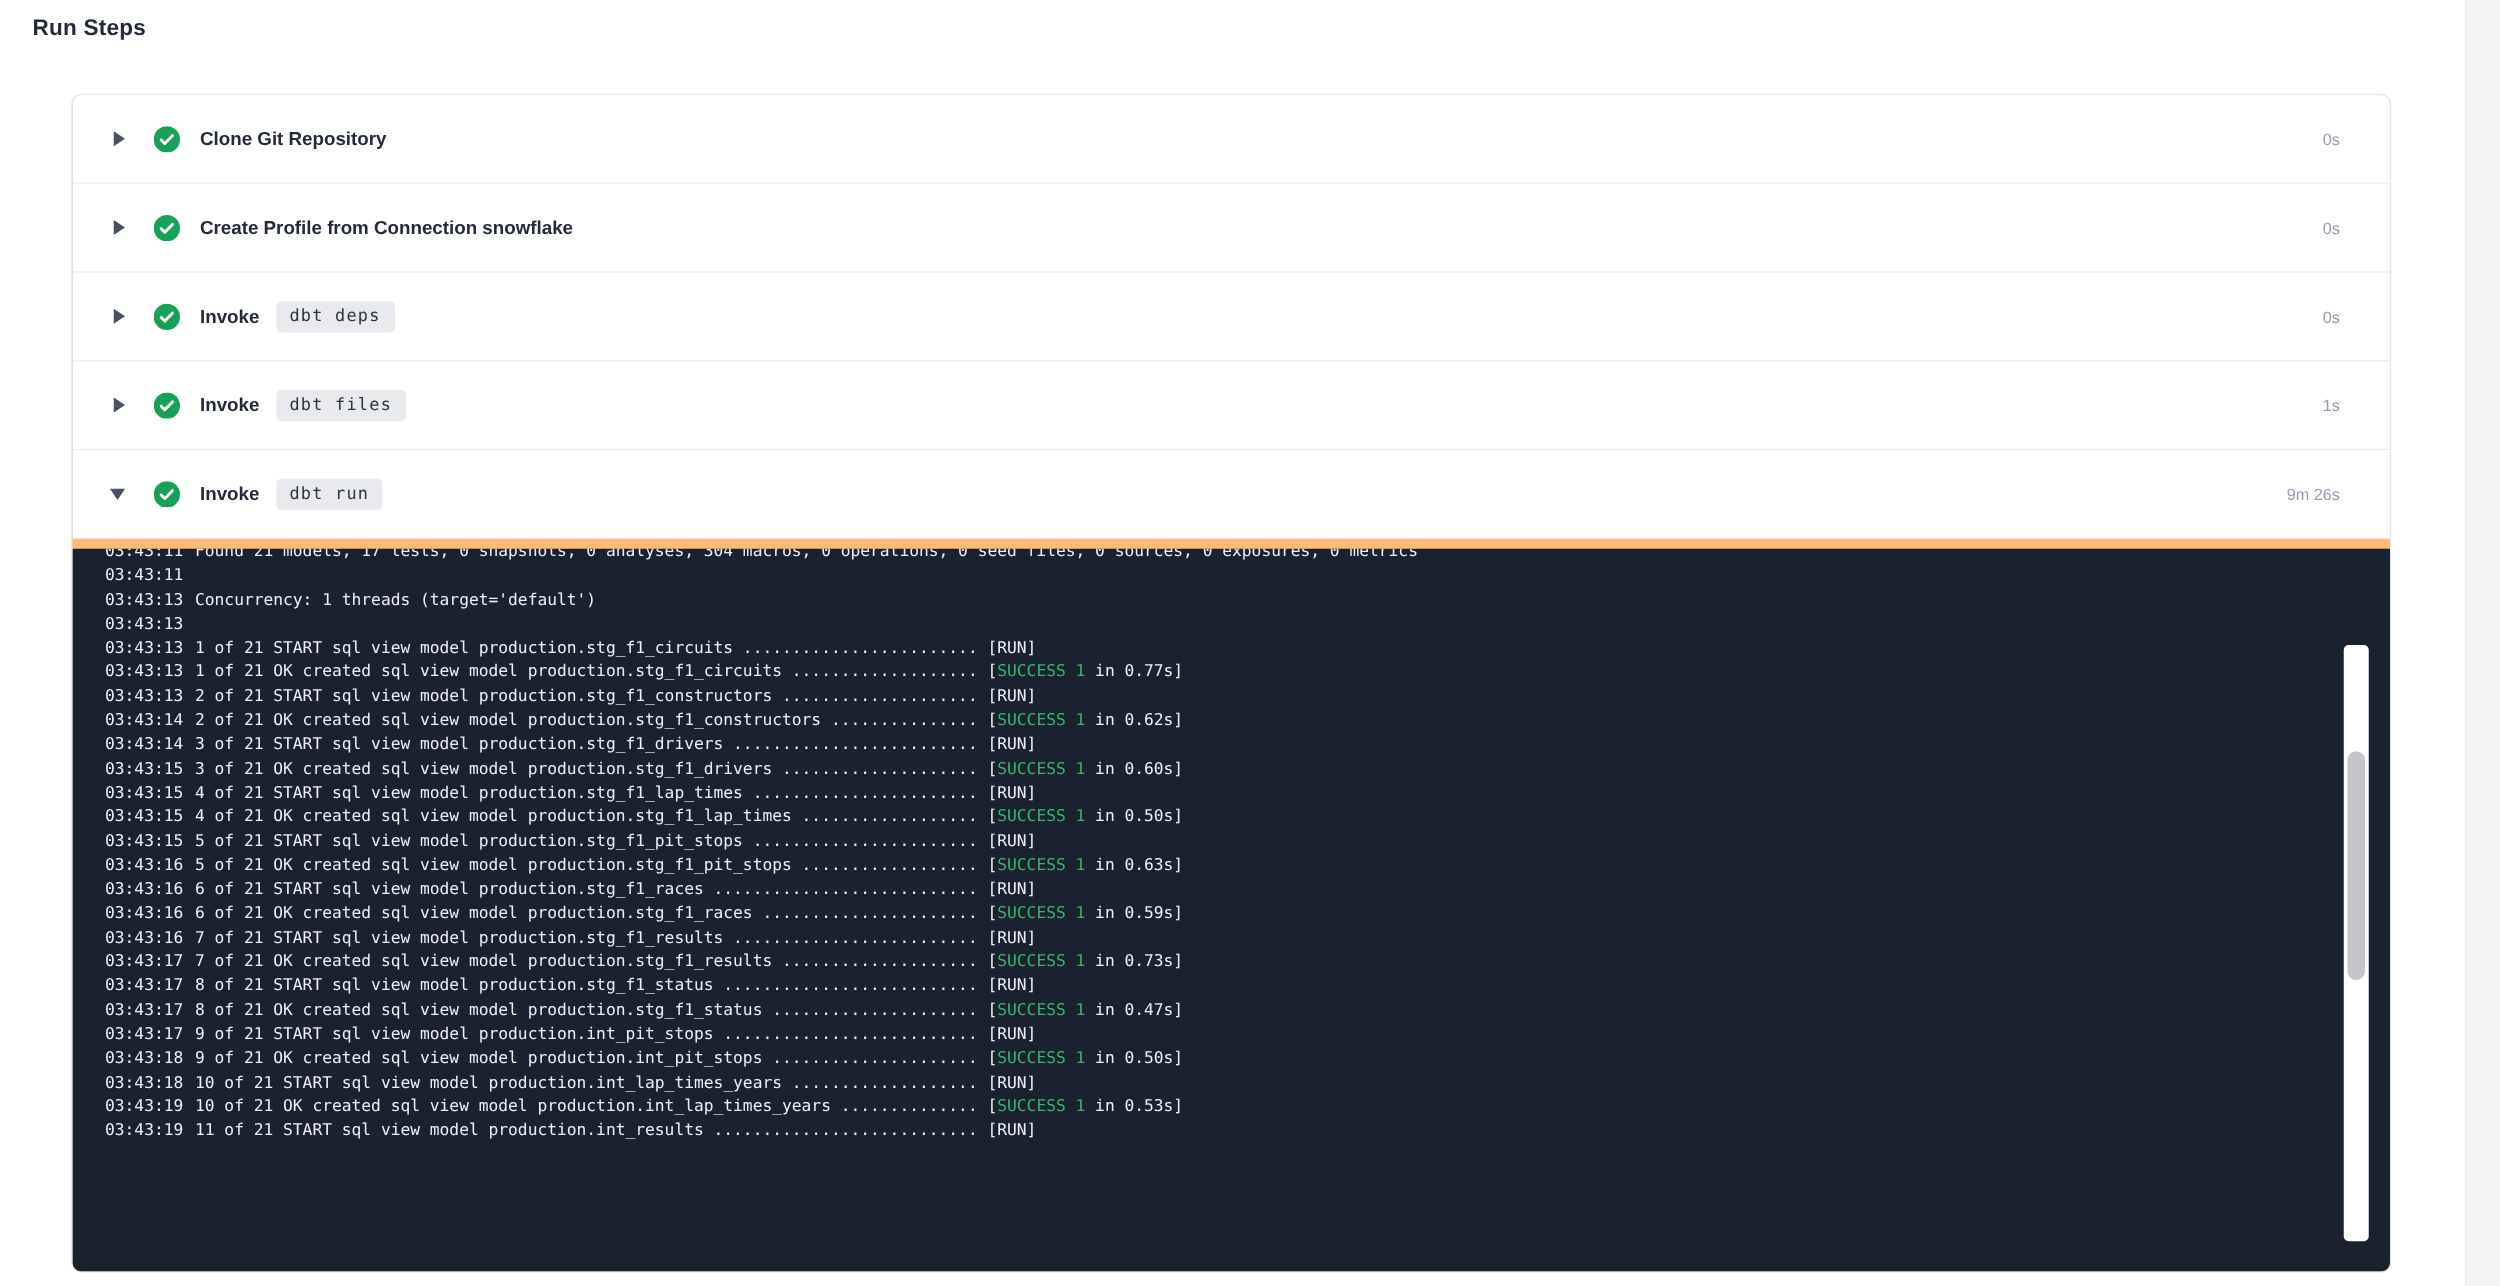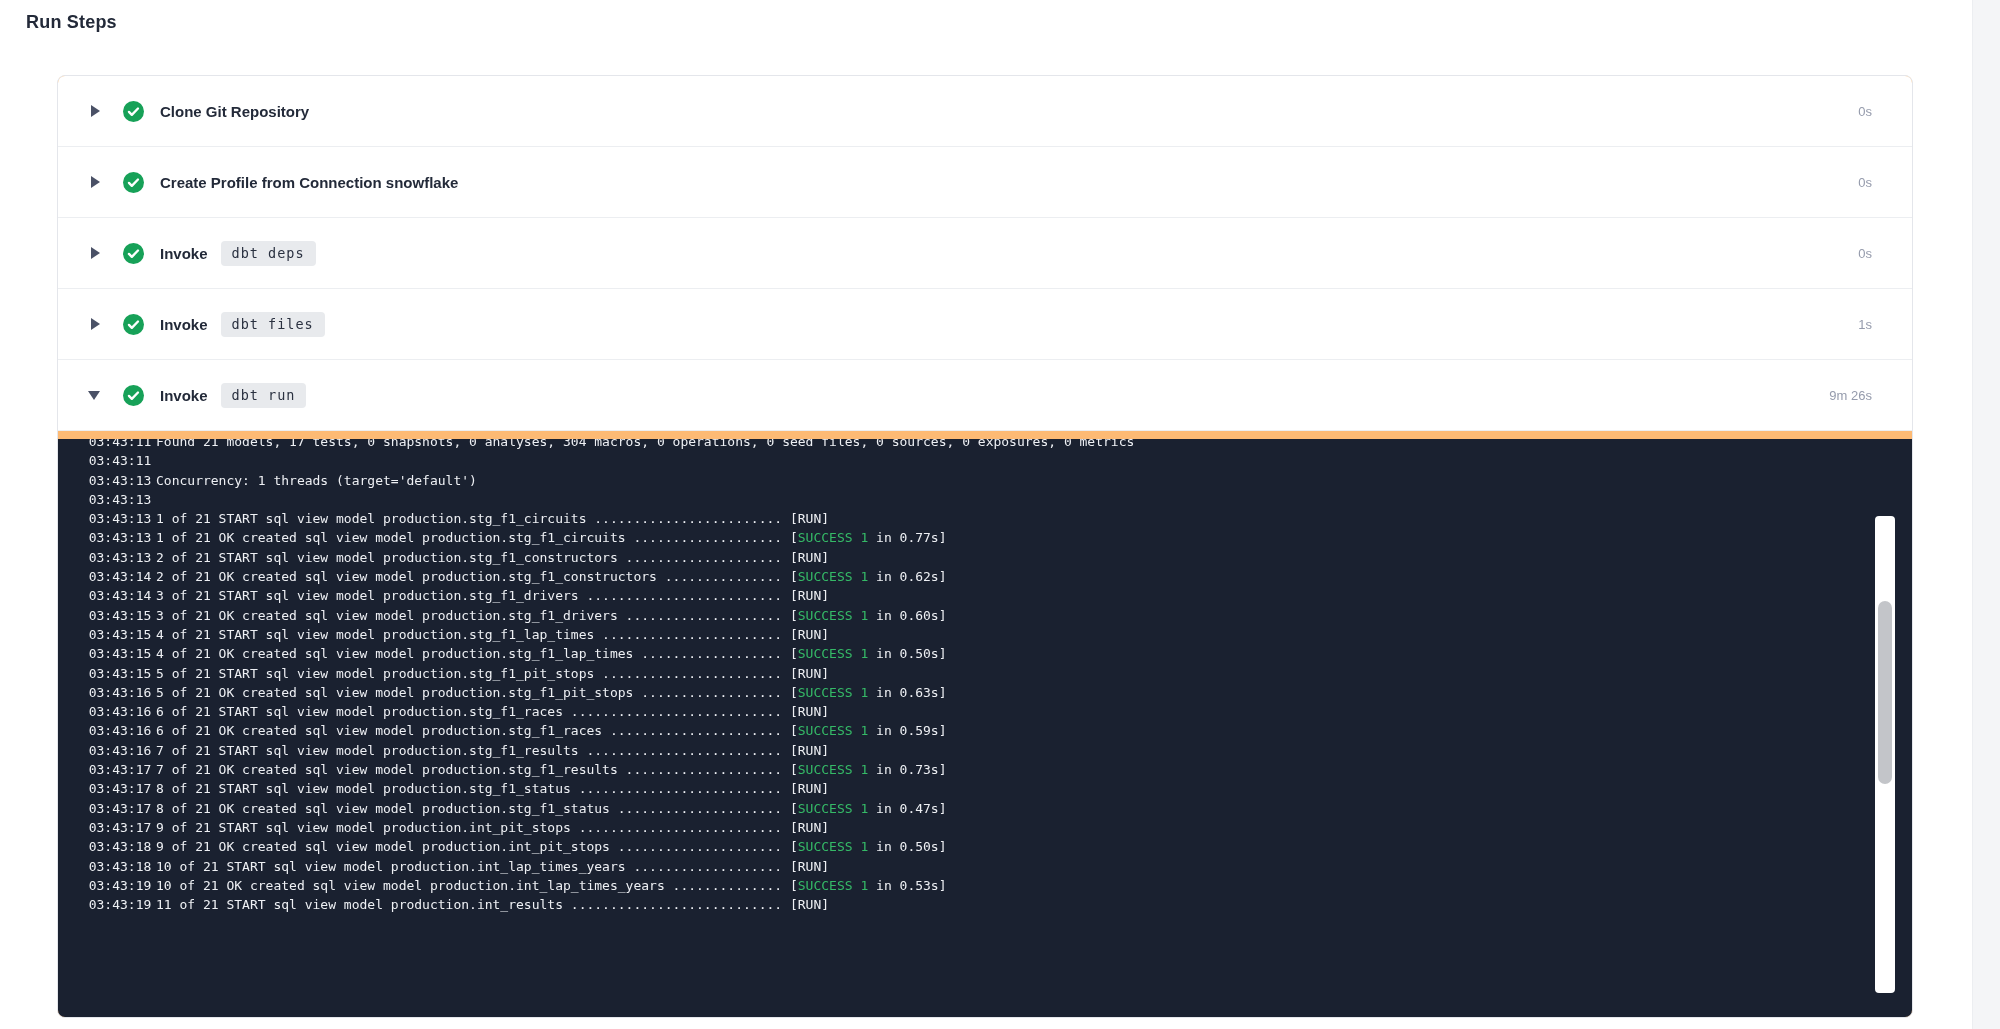--- a/index.html
+++ b/index.html
@@ -70,21 +70,21 @@
     font-family:inherit; font-size:15px; font-weight:700; color:#232a39;
   }
   .download-btn svg { width:18px; height:18px; display:block; }
 
   .log-viewport {
     position:relative; margin-top:8px; padding-left:26px; height:492px; overflow:hidden;
     font-family:"DejaVu Sans Mono", monospace; font-size:13px; line-height:19.3px;
     color:#eef0f4; white-space:pre;
   }
   .log-line:first-child { margin-top:-7px; }
-  .lt { display:inline-block; width:72px;text-align:center; }
+  .lt { display:inline-block; width:72px; }
   .lg { color:#35ba67; }
 
   .scroll-track {
     position:absolute; right:17px; top:77px; width:20px; height:477px;
     background:#ffffff; border-radius:4px;
   }
   .scroll-thumb {
     position:absolute; left:3px; top:85px; width:14px; height:183px;
     background:#c3c5c9; border-radius:7px; cursor:grab;
   }

